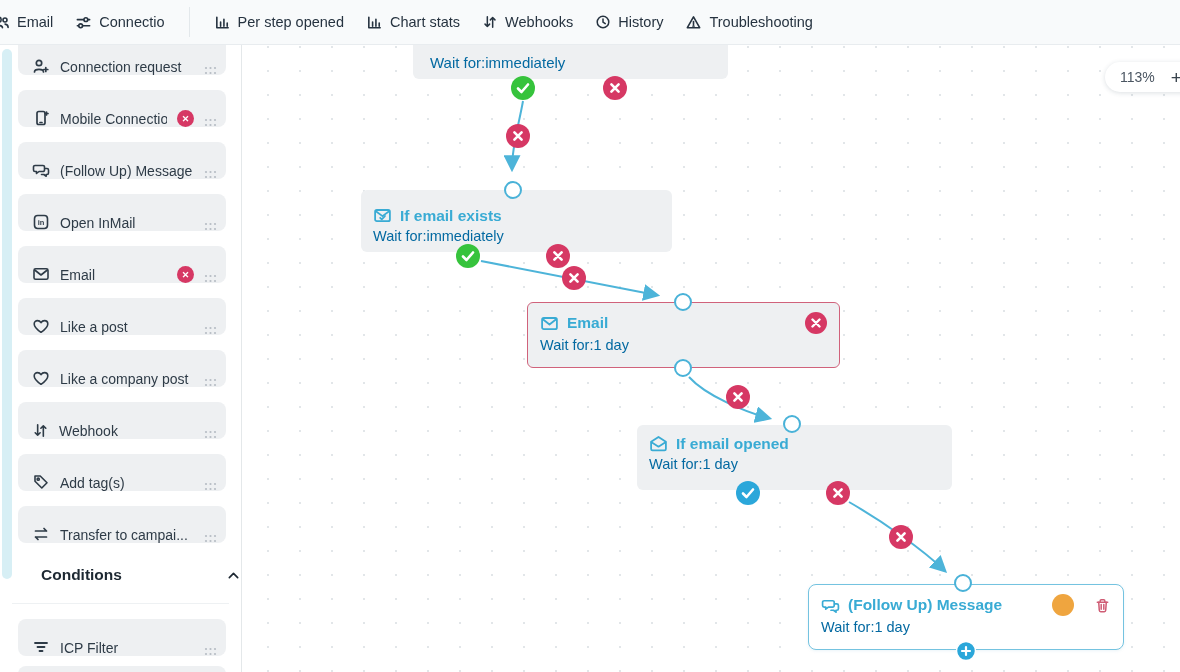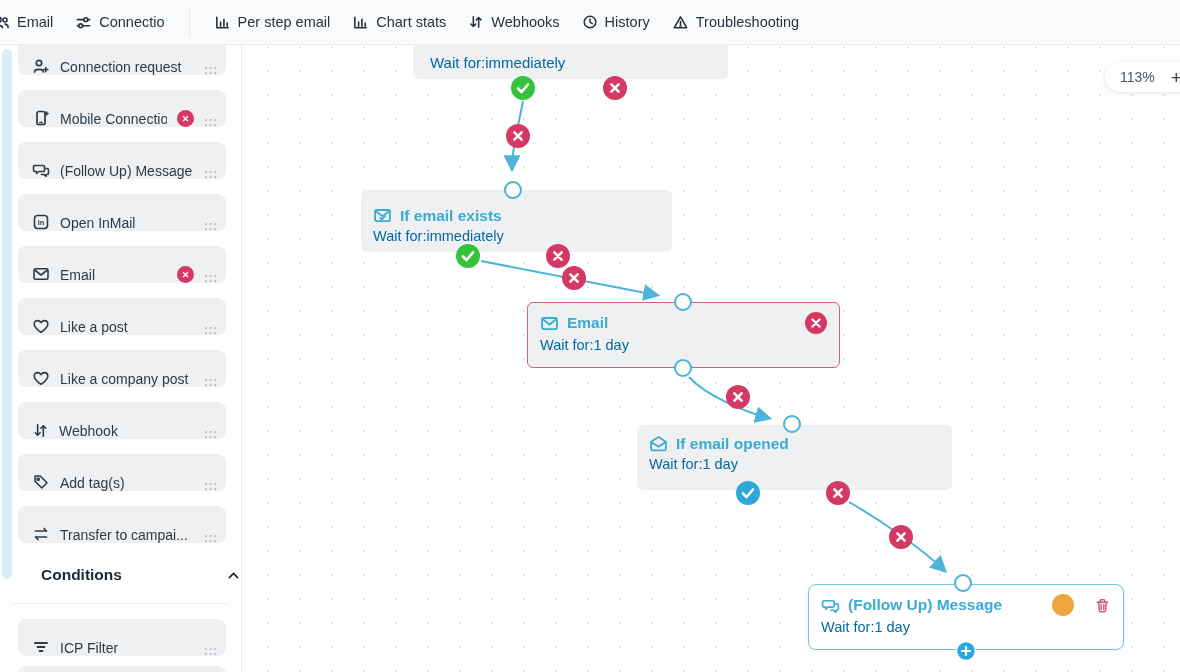--- a/index.html
+++ b/index.html
@@ -97,21 +97,21 @@
     <span>Connectio</span>
   </div>
   <div class="nav-divider"></div>
   <div class="tab">
     <span style="display:flex">
       <svg width="17" height="17" viewBox="0 0 18 18" fill="none" stroke="currentColor" stroke-width="1.7" stroke-linecap="round" stroke-linejoin="round">
         <path d="M3 3.5v11h12"></path>
           <path d="M7 13V8.5M10.5 13V5.5M14 13V9.5"></path>
       </svg>
       </span>
-    <span>Per step email</span>
+    <span>Per step opened</span>
   </div>
   <div class="tab">
     <span style="display:flex">
       <svg width="17" height="17" viewBox="0 0 18 18" fill="none" stroke="currentColor" stroke-width="1.7" stroke-linecap="round" stroke-linejoin="round">
         <path d="M3 3.5v11h12"></path>
           <path d="M7 13V8.5M10.5 13V5.5M14 13V9.5"></path>
       </svg>
       </span>
     <span>Chart stats</span>
   </div>

